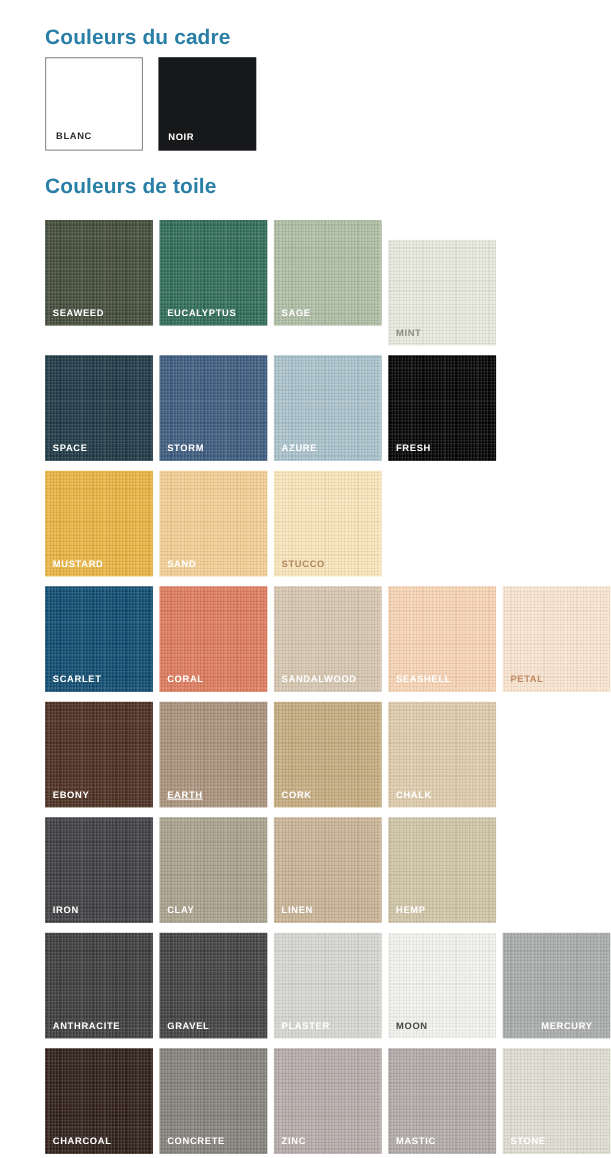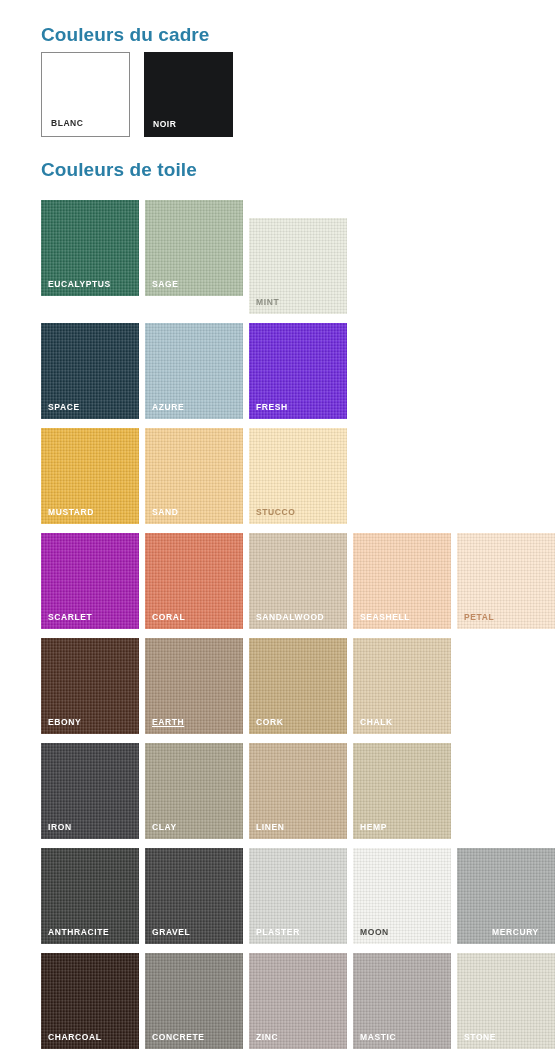--- a/index.html
+++ b/index.html
@@ -128,54 +128,60 @@
       </div>
       <div class="frame-swatch" style="background: rgb(23, 24, 26);">
         <span class="sw-label" style="color: rgb(255, 255, 255);">NOIR</span>
       </div>
     </div>
 
   <h2 class="section-heading" id="heading-fabric">Couleurs de toile</h2>
 
   <div class="fabric-grid">
       <div class="fabric-row">
+        <div class="fabric-swatch" style="background: rgb(65, 74, 56);">
+          <span class="sw-label" style="color: rgb(255, 255, 255);">SEAWEED</span>
+        </div>
         <div class="fabric-swatch" style="background: rgb(45, 107, 85);">
           <span class="sw-label" style="color: rgb(255, 255, 255);">EUCALYPTUS</span>
         </div>
         <div class="fabric-swatch" style="background: rgb(173, 189, 164);">
           <span class="sw-label" style="color: rgb(255, 255, 255);">SAGE</span>
         </div>
         <div class="fabric-swatch" style="background: rgb(232, 234, 222); margin-top: 18px;">
           <span class="sw-label" style="color: rgb(141, 143, 132);">MINT</span>
         </div>
       </div>
       <div class="fabric-row">
         <div class="fabric-swatch" style="background: rgb(28, 55, 68);">
           <span class="sw-label" style="color: rgb(255, 255, 255);">SPACE</span>
         </div>
+        <div class="fabric-swatch" style="background: rgb(60, 90, 125);">
+          <span class="sw-label" style="color: rgb(255, 255, 255);">STORM</span>
+        </div>
         <div class="fabric-swatch" style="background: rgb(168, 193, 203);">
           <span class="sw-label" style="color: rgb(255, 255, 255);">AZURE</span>
         </div>
-        <div class="fabric-swatch" style="background: #6d28d9; padding-left: 32px;">
+        <div class="fabric-swatch" style="background: #000000; padding-left: 32px;">
           <span class="sw-label" style="color: rgb(255, 255, 255);">FRESH</span>
         </div>
       </div>
       <div class="fabric-row">
         <div class="fabric-swatch" style="background: rgb(233, 180, 65);">
           <span class="sw-label" style="color: rgb(255, 255, 255);">MUSTARD</span>
         </div>
         <div class="fabric-swatch" style="background: rgb(243, 206, 146);">
           <span class="sw-label" style="color: rgb(255, 255, 255);">SAND</span>
         </div>
         <div class="fabric-swatch" style="background: rgb(250, 229, 187);">
           <span class="sw-label" style="color: rgb(176, 138, 94);">STUCCO</span>
         </div>
       </div>
       <div class="fabric-row">
-        <div class="fabric-swatch" style="background: #a21caf;">
+        <div class="fabric-swatch" style="background: #0c4a6e;">
           <span class="sw-label" style="color: rgb(255, 255, 255);">SCARLET</span>
         </div>
         <div class="fabric-swatch" style="background: rgb(221, 122, 92);">
           <span class="sw-label" style="color: rgb(255, 255, 255);">CORAL</span>
         </div>
         <div class="fabric-swatch" style="background: rgb(213, 197, 174);">
           <span class="sw-label" style="color: rgb(255, 255, 255);">SANDALWOOD</span>
         </div>
         <div class="fabric-swatch" style="background: rgb(247, 211, 180);">
           <span class="sw-label" style="color: rgb(255, 255, 255);">SEASHELL</span>

